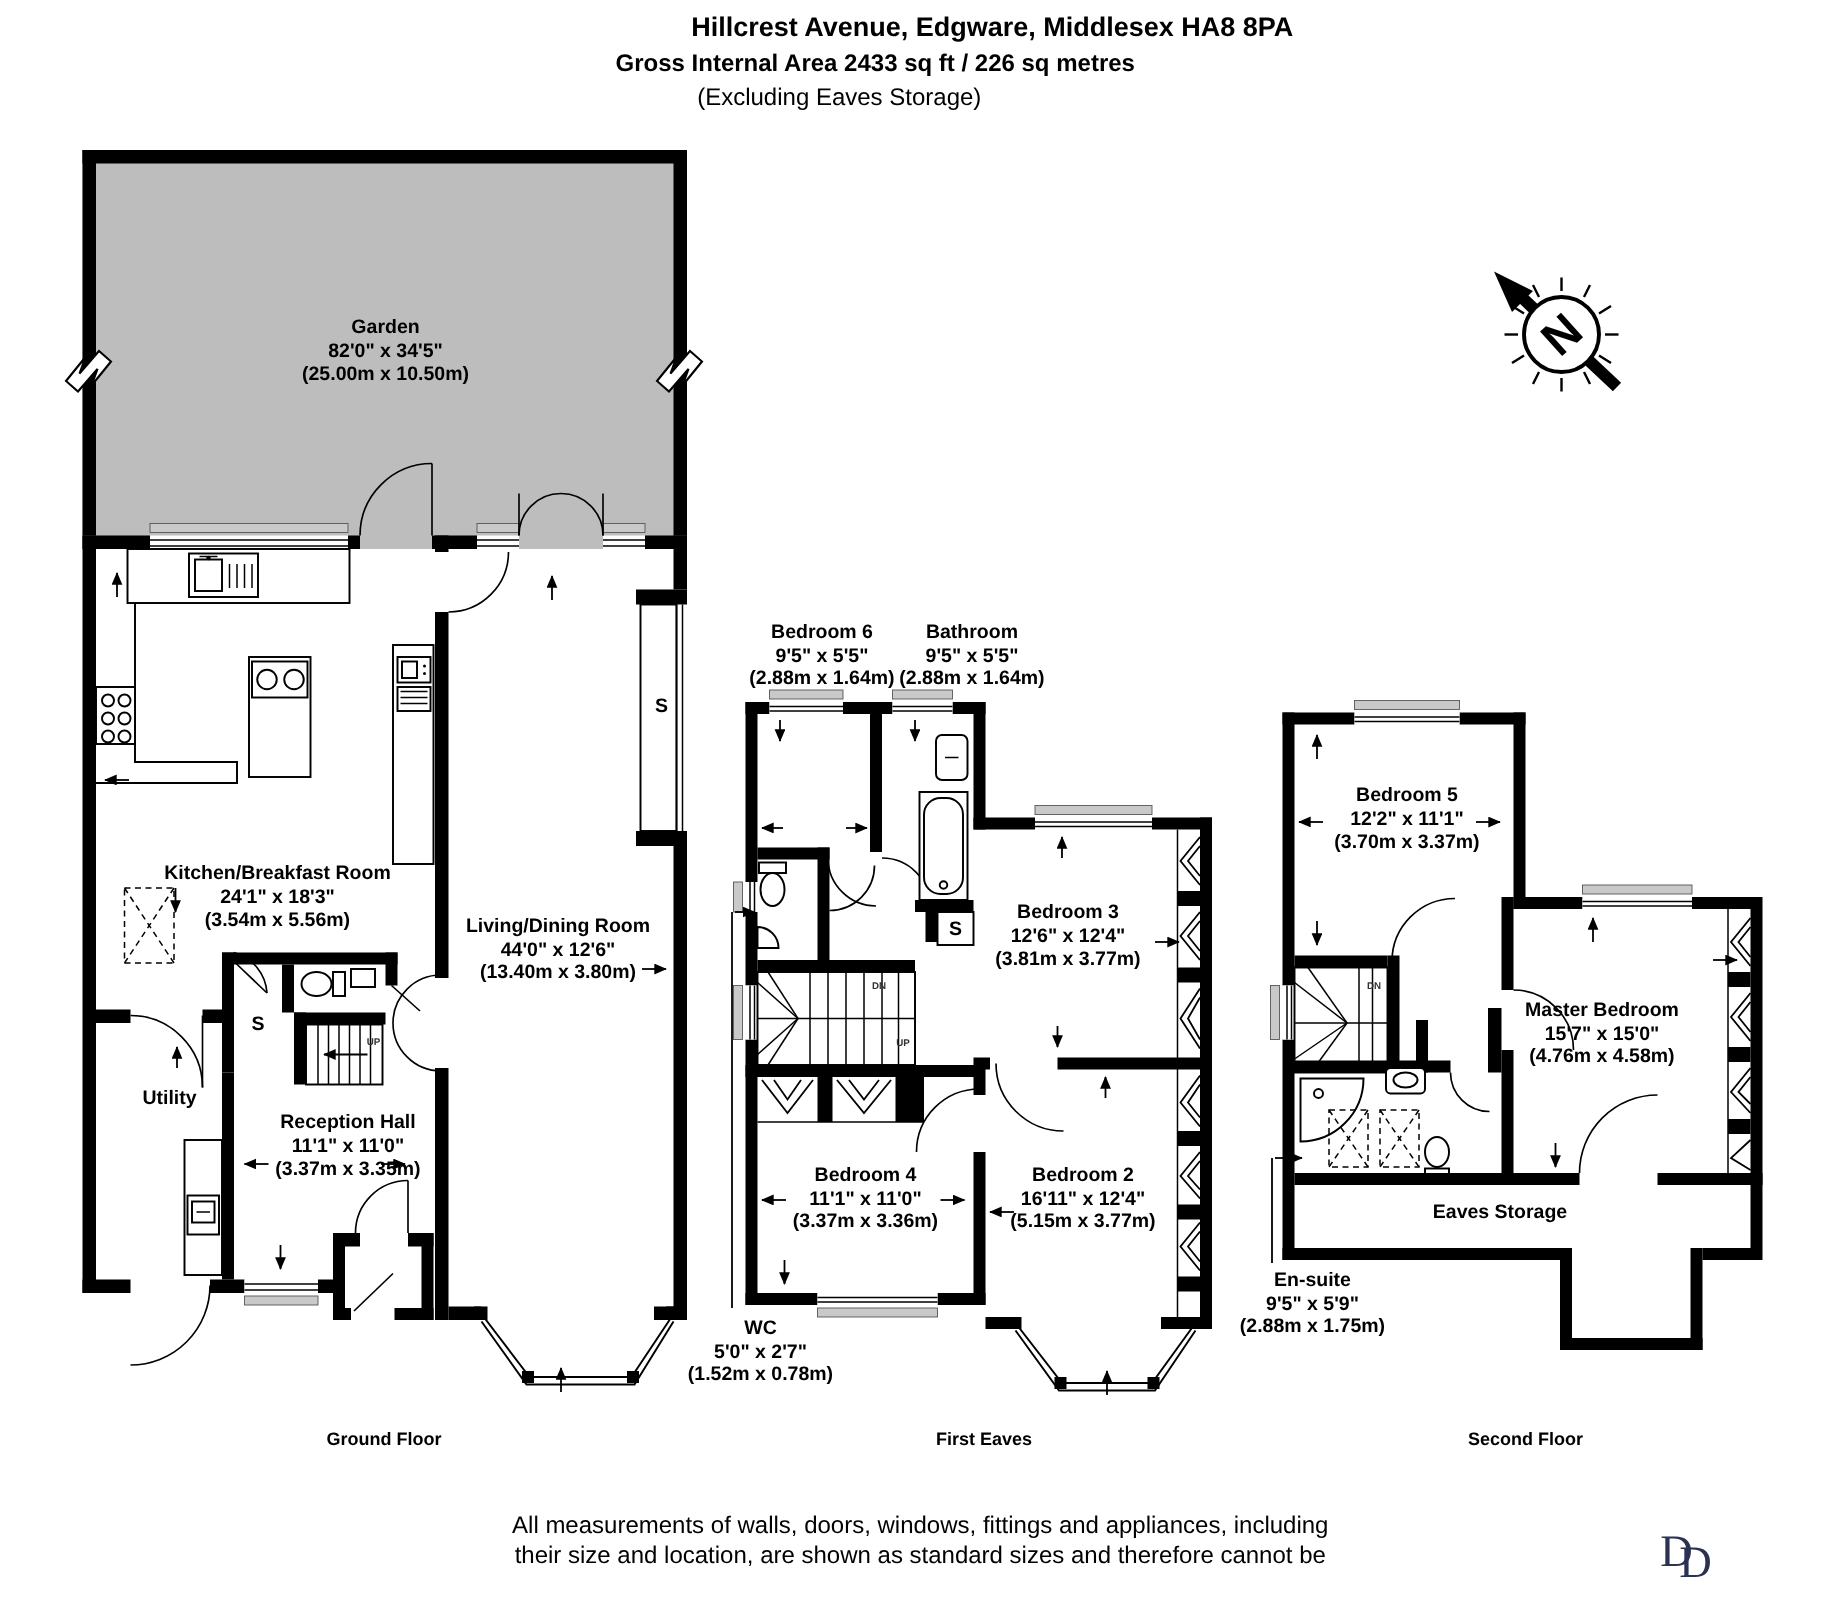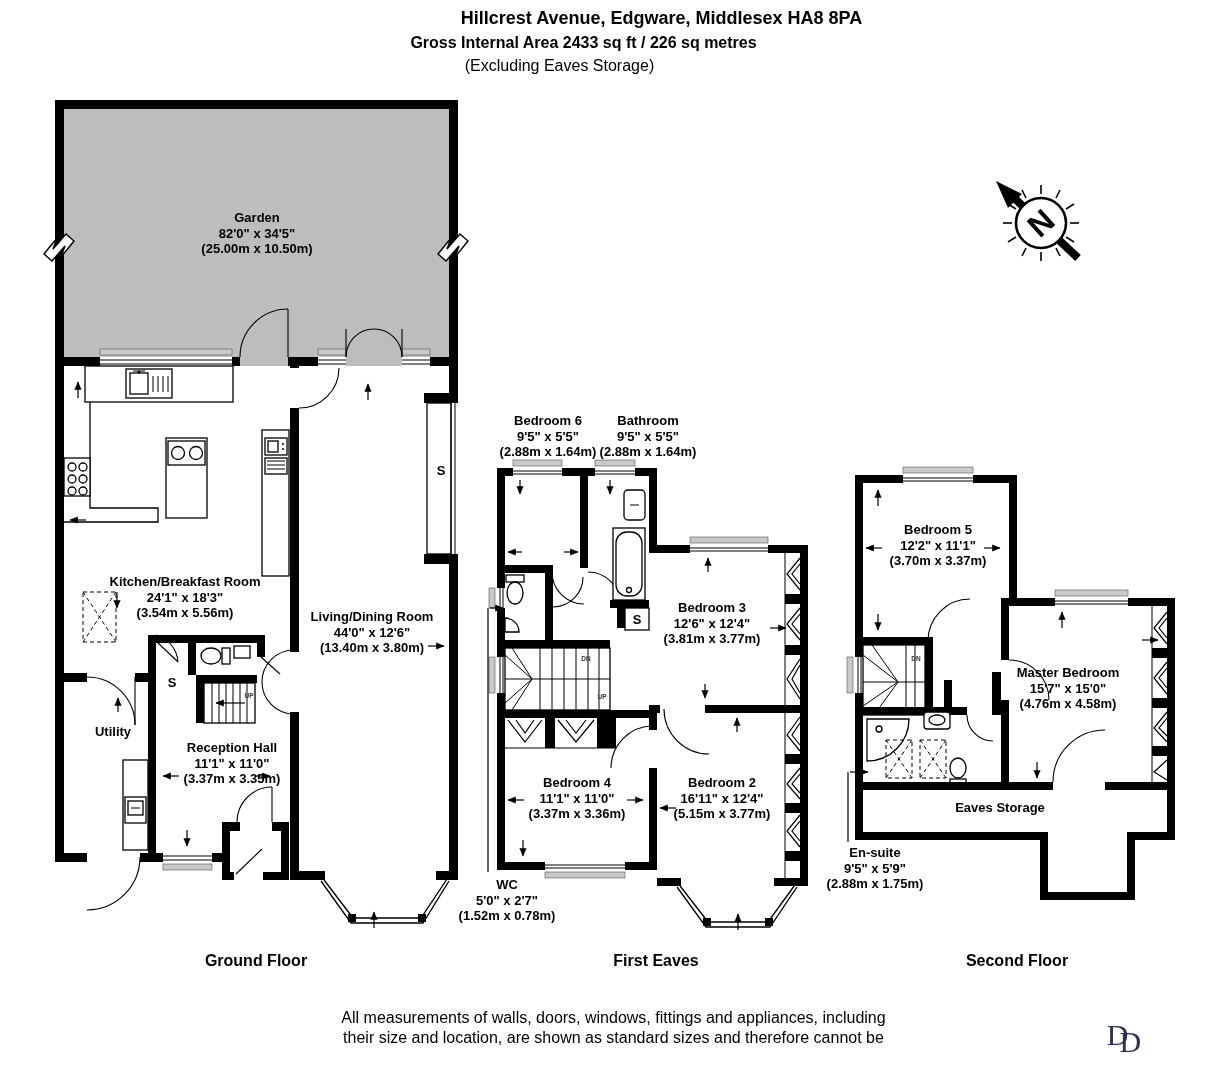--- a/index.html
+++ b/index.html
@@ -3,21 +3,21 @@
 <meta charset="utf-8">
 <style>
   html,body{margin:0;padding:0;background:#fff;}
   #page{position:relative;width:1227px;height:1080px;background:#fff;overflow:hidden;
         font-family:"Liberation Sans","DejaVu Sans",sans-serif;color:#000;}
   #plan-svg{position:absolute;left:0;top:0;}
   .ttl1{position:absolute;left:0;top:8px;width:1227px;text-align:center;font-size:18px;font-weight:bold;padding-left:48px;}
   .ttl2{position:absolute;left:0;top:34px;width:1167px;text-align:center;font-size:16px;font-weight:bold;}
   .ttl3{position:absolute;left:0;top:57px;width:1119px;text-align:center;font-size:16px;}
   .lbl{position:absolute;transform:translateX(-50%);text-align:center;font-size:13px;font-weight:bold;line-height:15.5px;white-space:nowrap;}
-  .cap{position:absolute;transform:translateX(-50%);text-align:center;font-size:16px;font-weight:bold;white-space:nowrap;}
+  .cap{position:absolute;transform:translateX(-50%);text-align:center;font-size:12px;font-weight:bold;white-space:nowrap;}
   .mark{position:absolute;transform:translate(-50%,-50%);font-size:13px;font-weight:bold;}
   .stairtxt{position:absolute;transform:translate(-50%,-50%);font-size:6.5px;font-weight:bold;color:#333;}
   .footer{position:absolute;left:0;top:1008px;width:1227px;text-align:center;font-size:16px;line-height:20px;}
   #logo{position:absolute;left:1054px;top:998px;width:140px;text-align:center;color:#2b3150;}
   #logo .mono{font-family:"Liberation Serif","DejaVu Serif",serif;font-size:30px;line-height:26px;margin-top:24px;}
   #logo .mono .d2{display:inline-block;margin-left:-9px;transform:translateY(7px);}
   #logo .name{margin-top:30px;font-family:"Liberation Serif","DejaVu Serif",serif;font-size:15px;letter-spacing:3px;white-space:nowrap;}
   svg .w{fill:#000;stroke:none;}
   svg .t{fill:none;stroke:#000;stroke-width:1.3;}
   svg .tf{fill:#fff;stroke:#000;stroke-width:1.3;}

